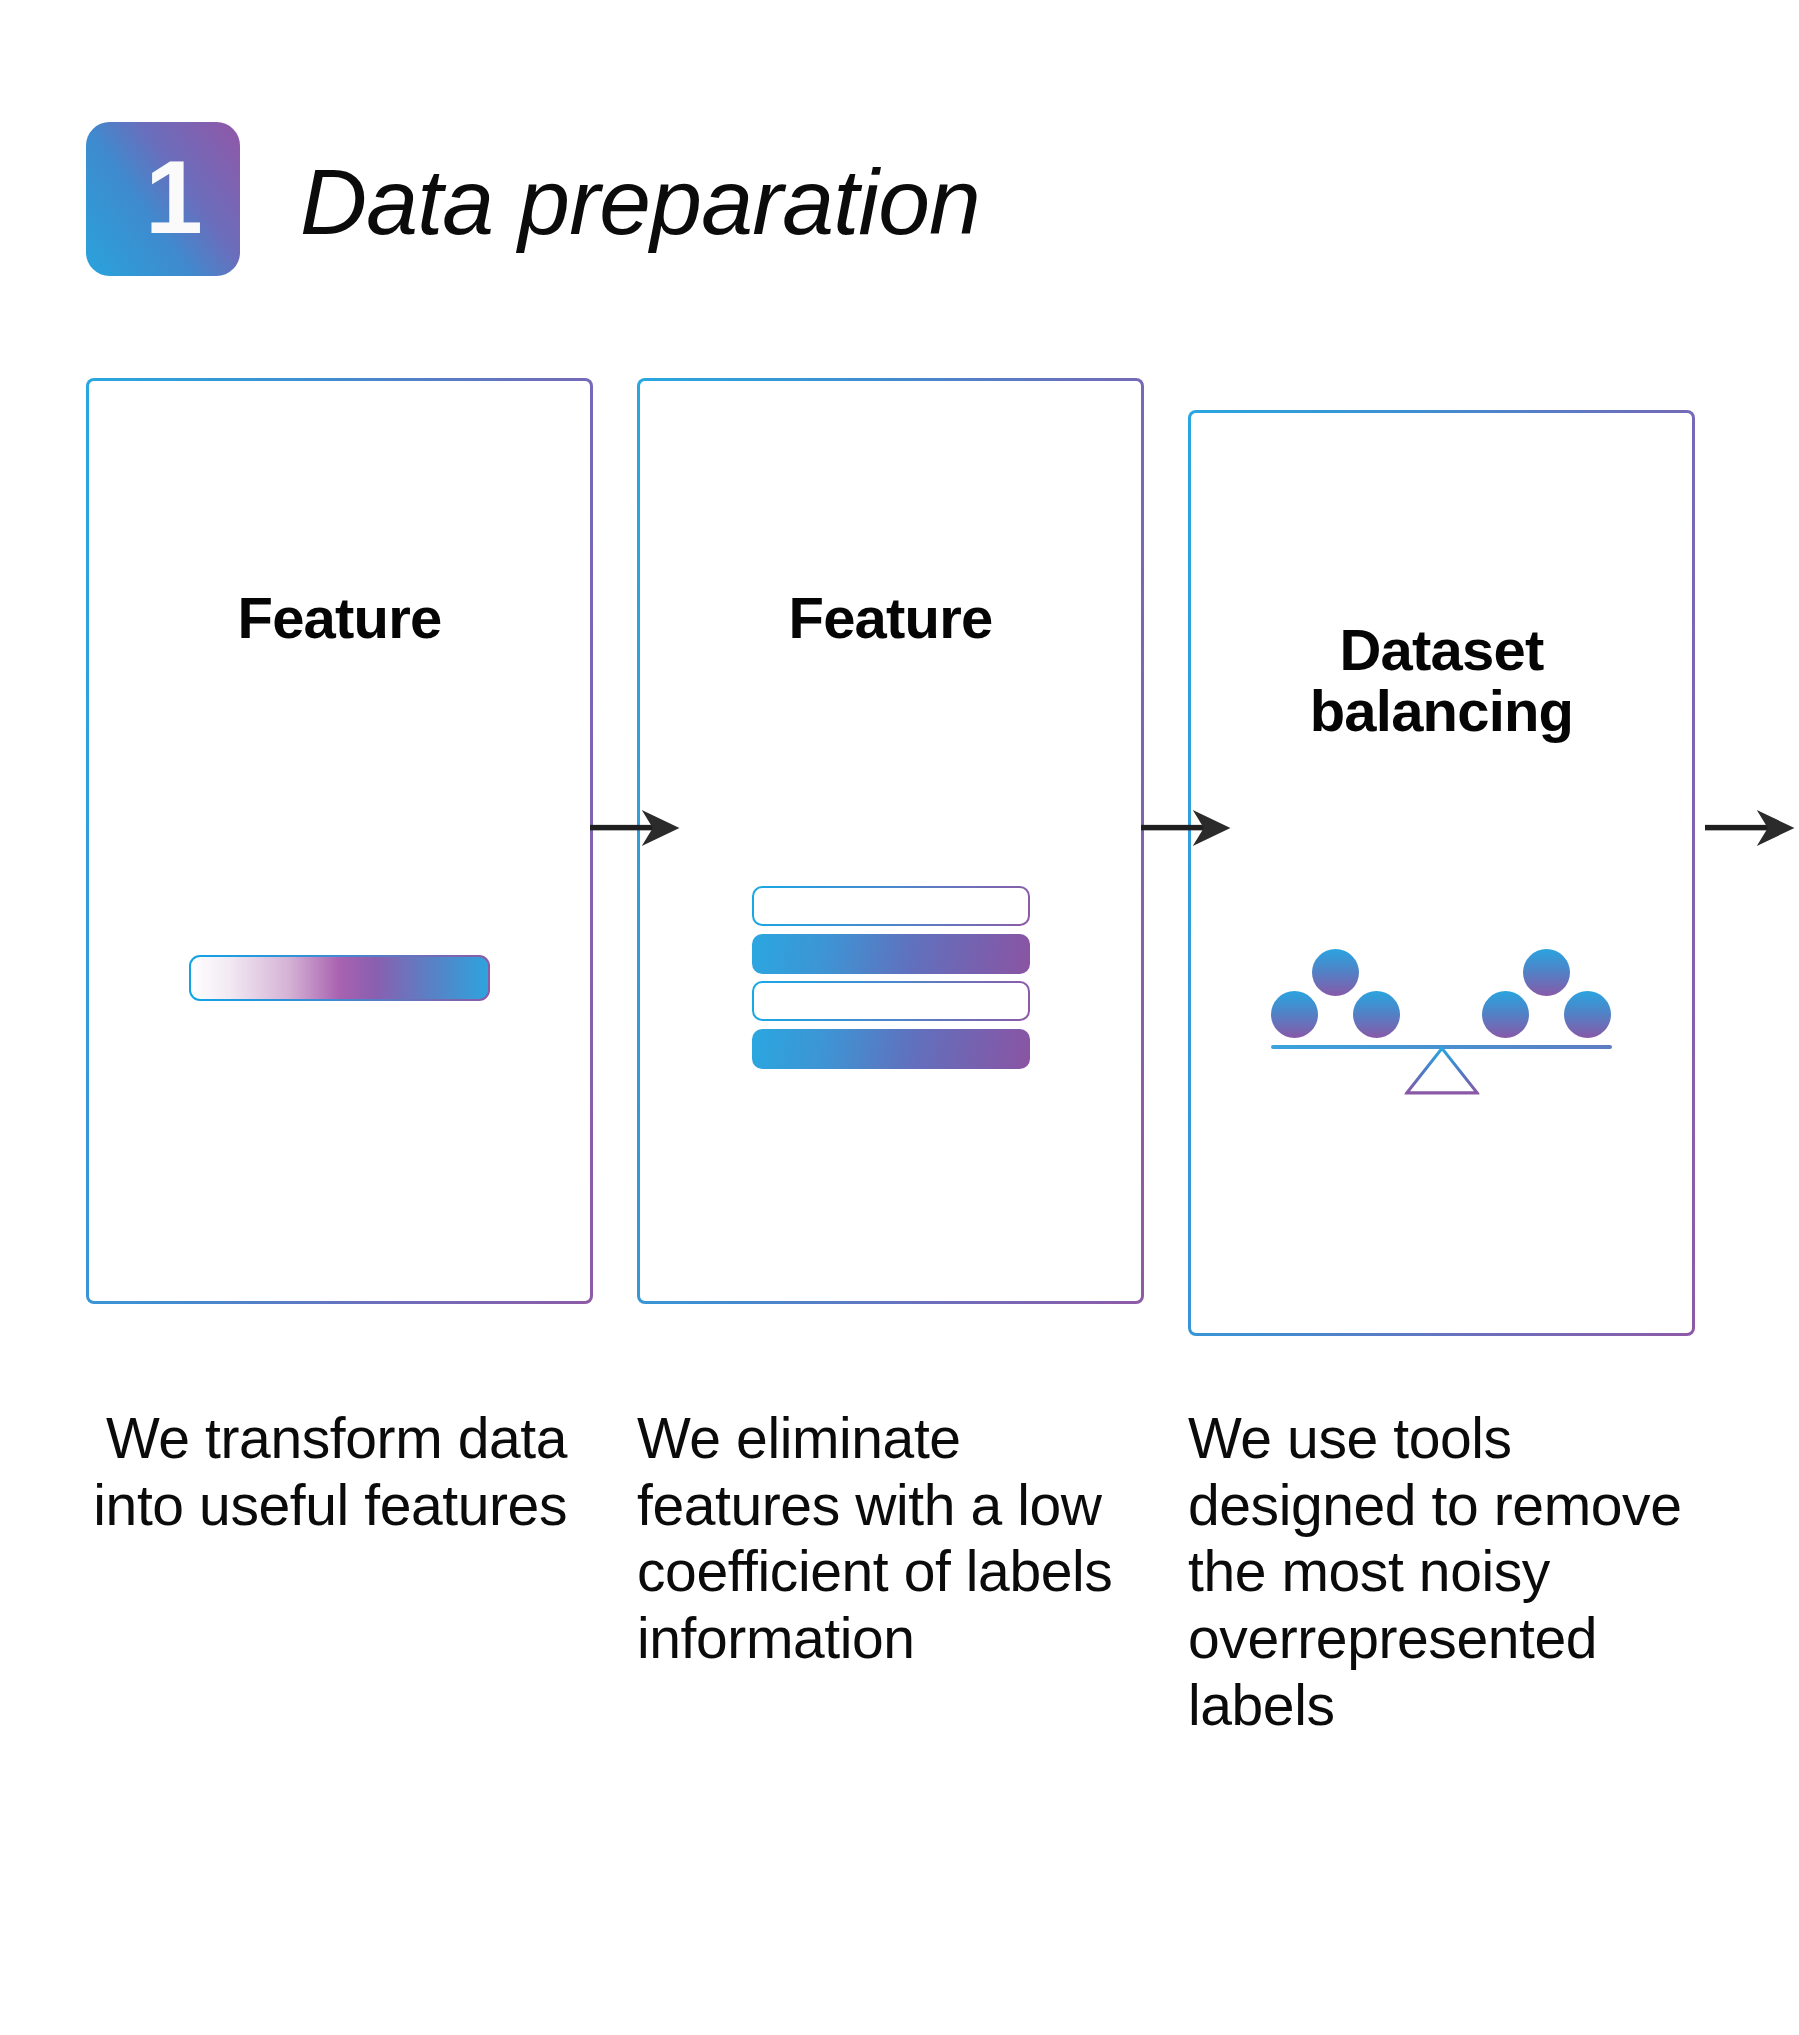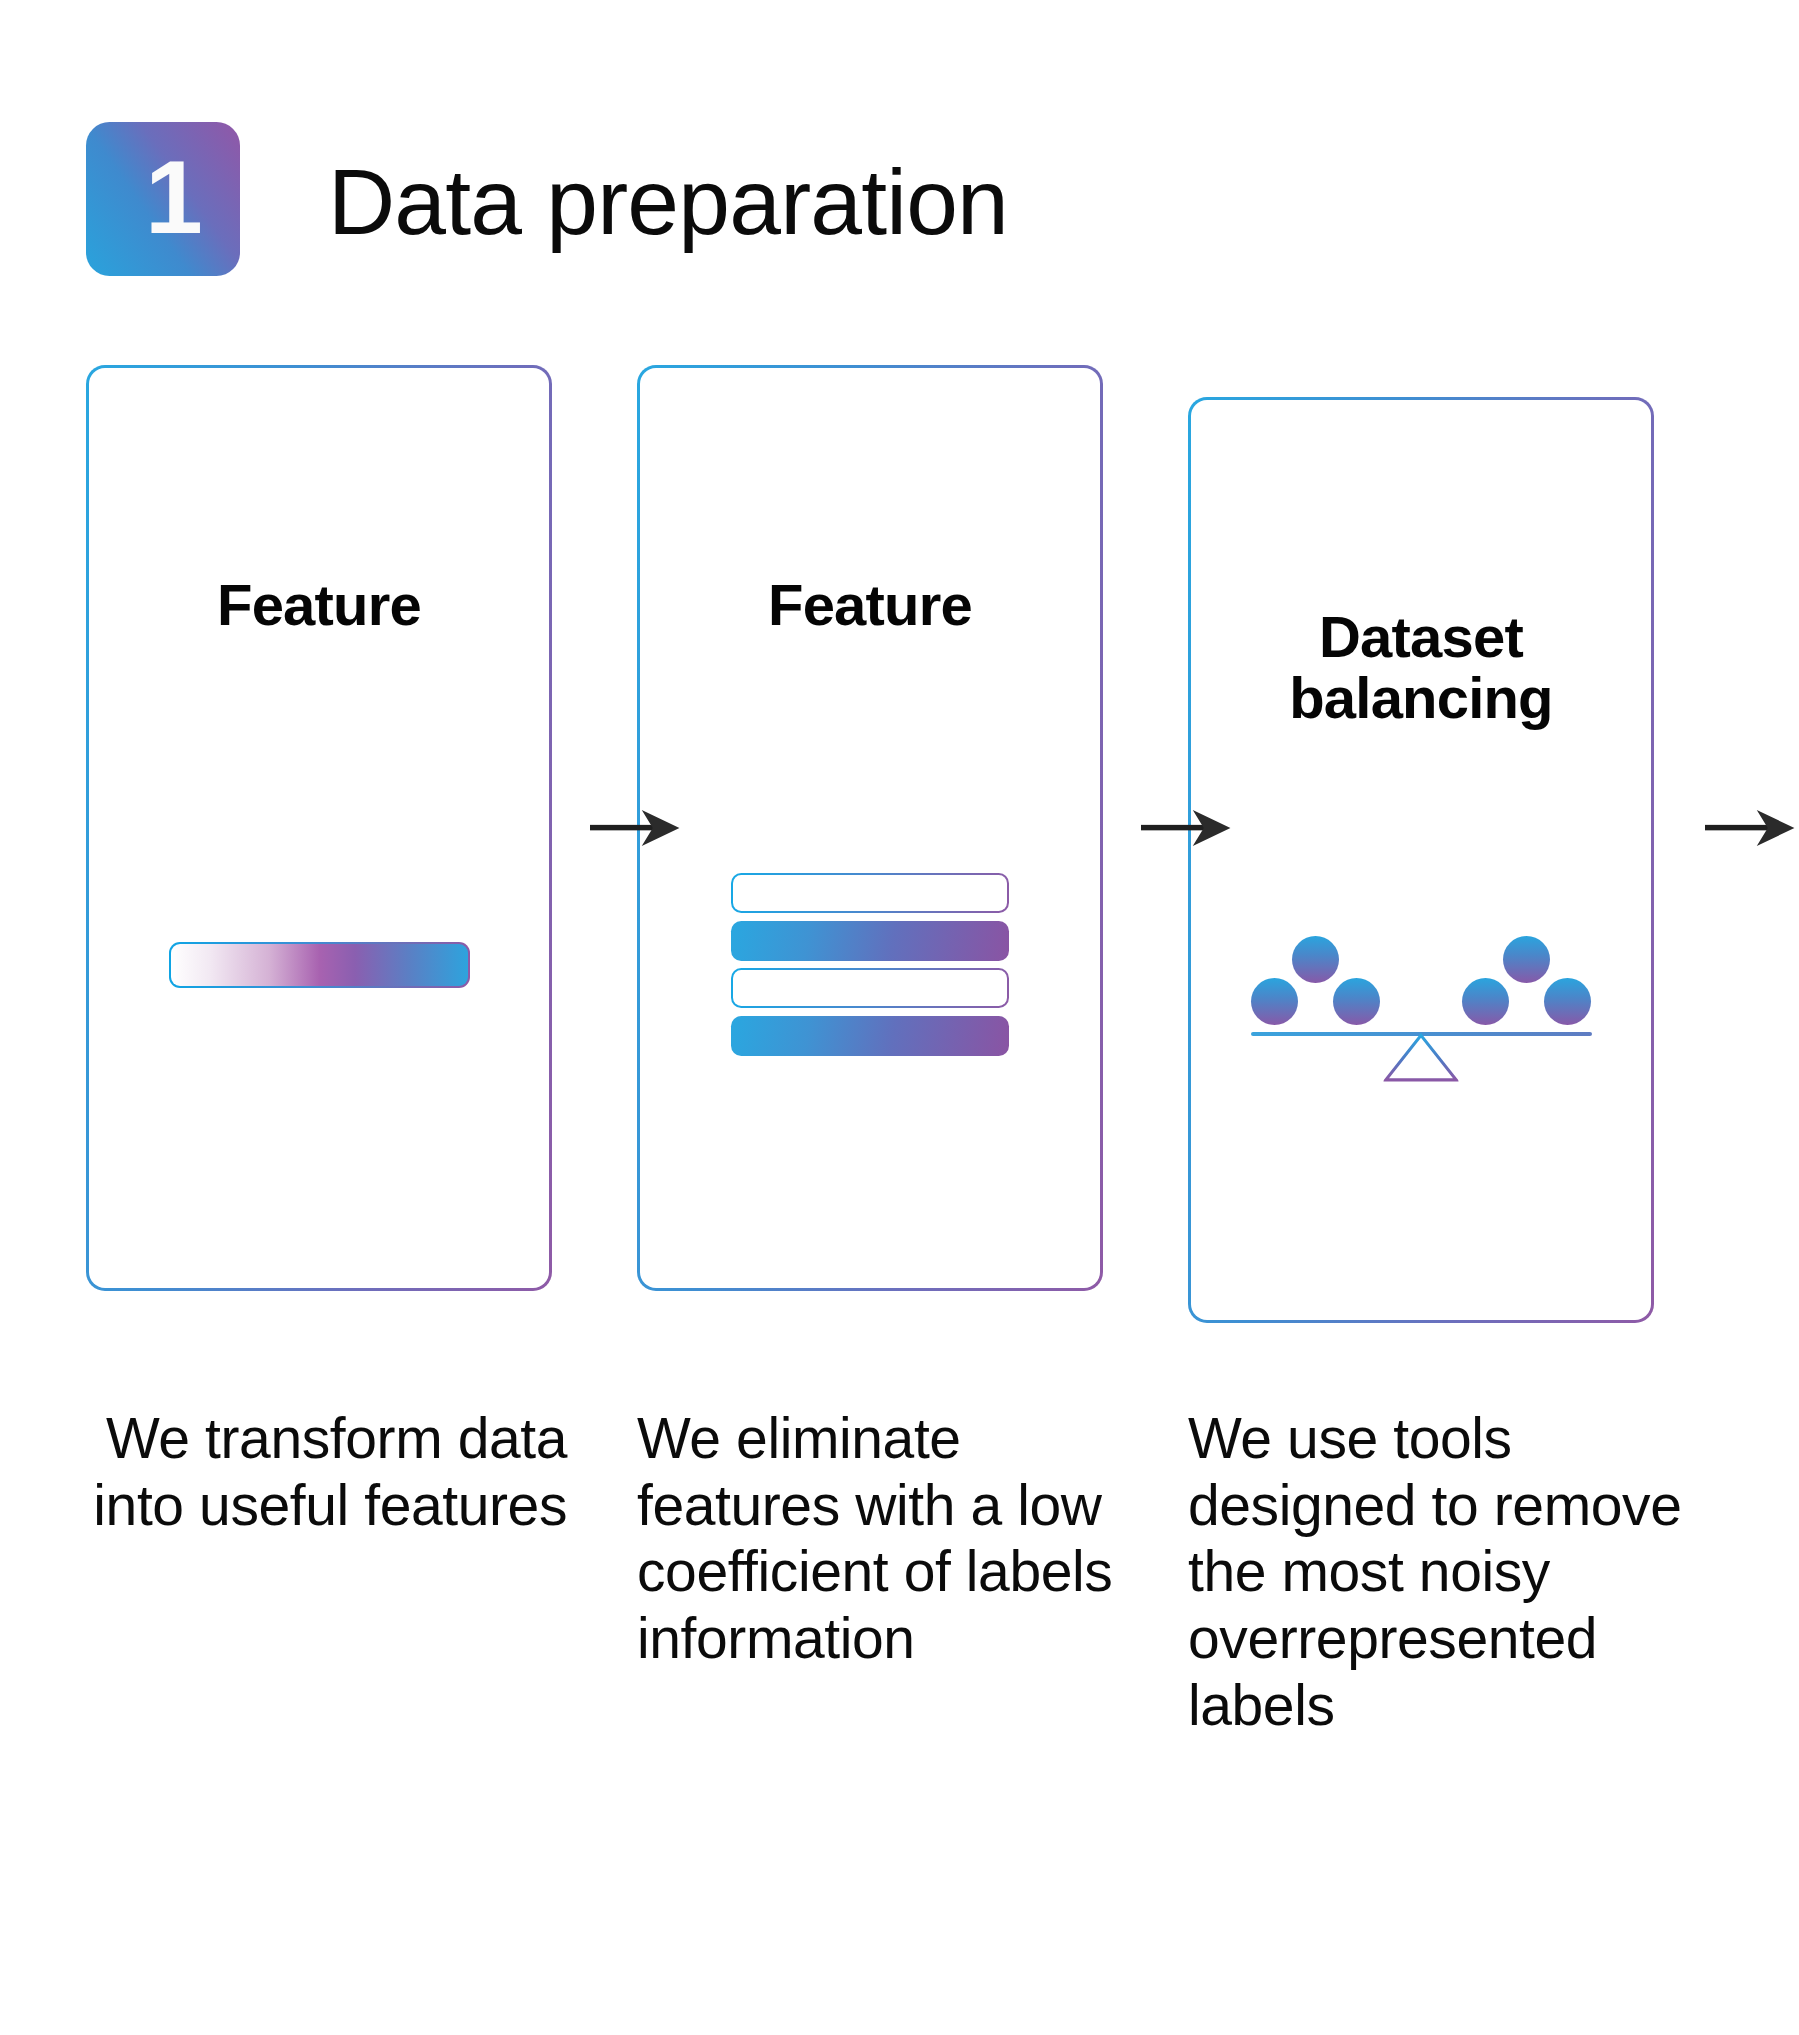--- a/index.html
+++ b/index.html
@@ -40,37 +40,38 @@
     text-align: center;
     font-size: 104px;
     font-weight: 700;
     color: #fafafa;
     line-height: 1;
     letter-spacing: -1.6px;
     padding-left: 20.4px;
     box-sizing: border-box;
   }
   #page-title {
-    margin-left: 88px;
+    margin-left: 60px;
     font-size: 93px;
     font-weight: 400;
     line-height: 1;
     color: #0b0b0b;
     letter-spacing: -0.8px;
     white-space: nowrap;
     transform: translateY(3.1px);
+    font-style: italic;
   }
 
   
   .card {
     position: absolute;
-    top: 365px;
-    width: 466px;
+    top: 378px;
+    width: 507px;
     height: 926px;
-    border-radius: 19px;
+    border-radius: 8px;
     box-sizing: border-box;
     background:
       linear-gradient(#fff,#fff) padding-box,
       linear-gradient(100deg, #29a7e0 0%, #3f8ed2 35%, #6c6fbd 68%, #8f5aa6 100%) border-box;
     border: 3.9px solid transparent;
     overflow: hidden;
   }
   #card-1 { left: 86px; }
   #card-2 { left: 637px; }
   #card-3 { left: 1188px; margin-top: 32px; }

